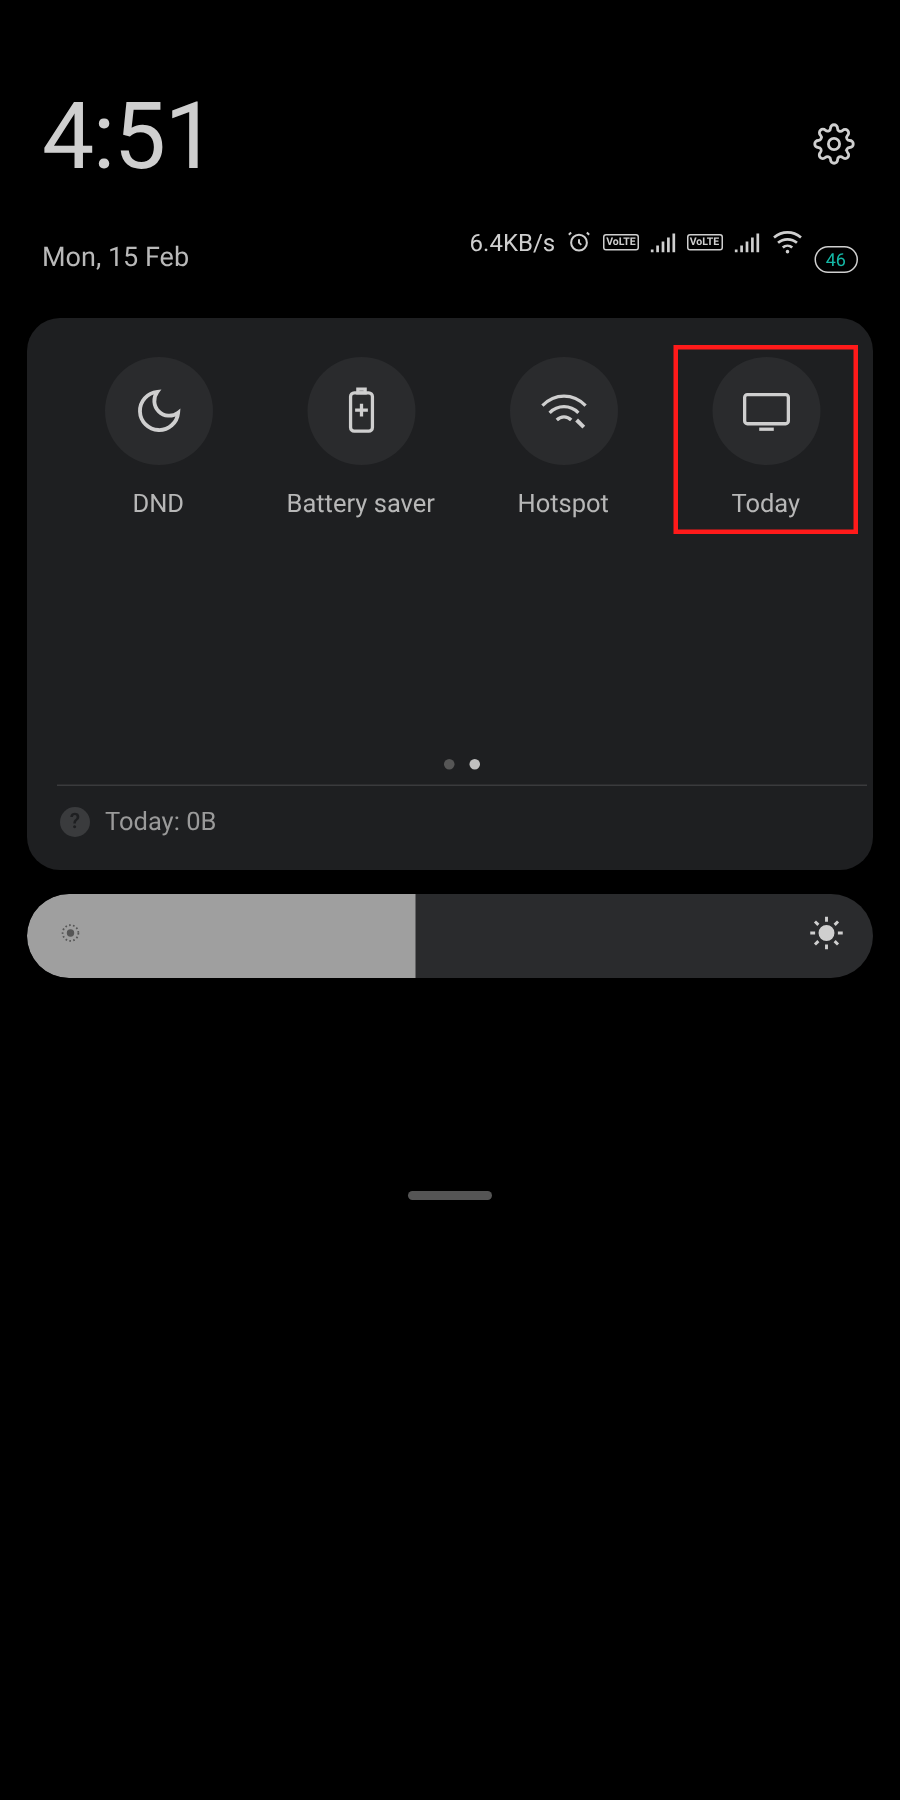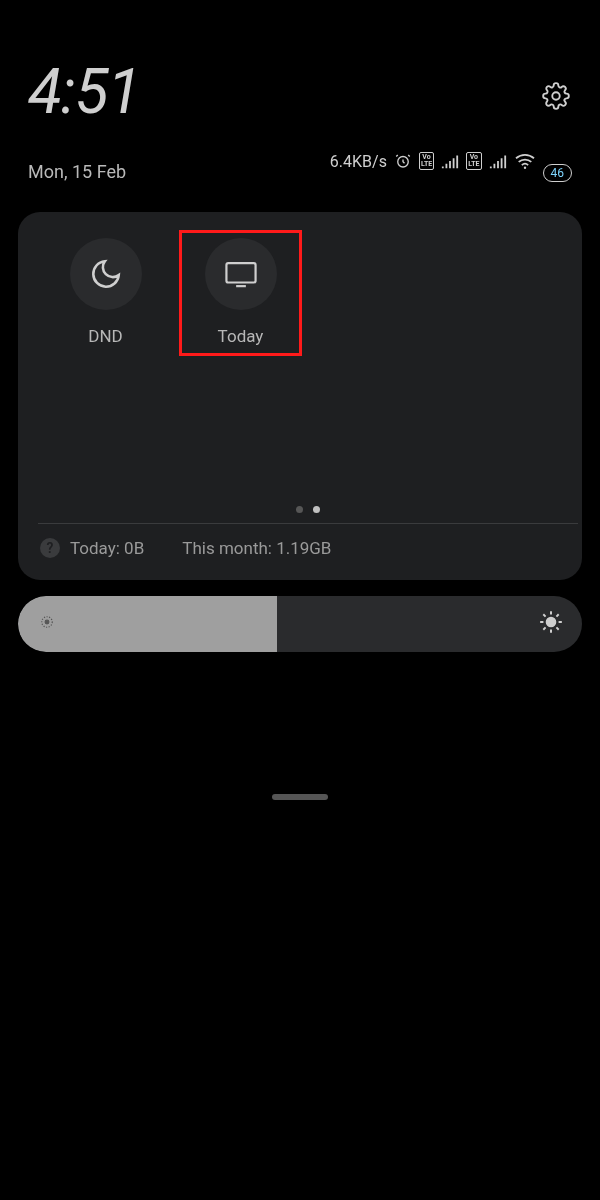--- a/index.html
+++ b/index.html
@@ -15,21 +15,20 @@
 
   
   .header {
     padding: 55px 28px 10px 28px;
   }
   .clock {
     font-size: 62px;
     font-weight: 400;
     color: #cfcfcf;
     letter-spacing: -1px;
-    font-style: italic;
   }
   .date-row {
     display: flex;
     align-items: flex-end;
     justify-content: space-between;
     margin-top: 12px;
   }
   .date {
     font-size: 18px;
     color: #b9b9b9;
@@ -174,35 +173,35 @@
     border-radius: 3px;
     background: #555;
   }
 
   
   .battery-pill {
     border: 1.5px solid #cfcfcf;
     border-radius: 10px;
     padding: 0 7px;
     font-size: 12px;
-    color: #7dd3fc;
+    color: #14b8a6;
     line-height: 16px;
     height: 18px;
     display: flex; align-items: center; margin-top: 24px;
   }
 
   .volte {
     border:1.2px solid #cfcfcf;
     font-size:7px;
     line-height:7px;
     padding:1px 1px;
     color:#cfcfcf;
     border-radius:2px;
     font-weight:700;
-    display:flex; flex-direction:column; align-items:center;
+    display:flex; flex-direction:row; align-items:center;
   }
 </style>
 </head>
 <body>
 
 <div class="header">
   <div class="clock">4:51</div>
 
   <div class="settings-gear">
     <svg width="28" height="28" viewBox="0 0 24 24" fill="none" stroke="#cfcfcf" stroke-width="1.6">
@@ -255,22 +254,40 @@
 
     <div class="tile">
       <div class="circle">
         <svg width="34" height="34" viewBox="0 0 24 24" fill="none" stroke="#cfcfcf" stroke-width="1.8">
             <path d="M21 12.8A9 9 0 1 1 11.2 3a7 7 0 0 0 9.8 9.8z"></path>
           </svg>
       </div>
       <div class="label">DND</div>
     </div>
 
-
-
+    <div class="tile">
+      <div class="circle">
+        <svg width="30" height="34" viewBox="0 0 24 28" fill="none" stroke="#cfcfcf" stroke-width="1.8">
+            <rect x="6" y="4" width="12" height="21" rx="2"></rect>
+            <path d="M10 2h4v2h-4zM12 10v7M8.5 13.5h7"></path>
+          </svg>
+      </div>
+      <div class="label">Battery saver</div>
+    </div>
+
+
+    <div class="tile">
+      <div class="circle">
+        <svg width="36" height="30" viewBox="0 0 30 24" fill="none" stroke="#cfcfcf" stroke-width="1.8">
+            <path d="M3 9c7-7 17-7 24 0M7 13c4.5-4.5 11.5-4.5 16 0M11 17c2.3-2.3 5.7-2.3 8 0"></path>
+            <path d="M22 17l4 4" stroke-width="2.2"></path>
+          </svg>
+      </div>
+      <div class="label">Hotspot</div>
+    </div>
 
 
     <div class="tile">
       <div class="highlight"></div>
       <div class="circle">
         <svg width="34" height="28" viewBox="0 0 28 22" fill="none" stroke="#cfcfcf" stroke-width="1.8">
             <rect x="2" y="2" width="24" height="16" rx="1.5"></rect>
             <path d="M10 21h8"></path>
           </svg>
       </div>
@@ -285,21 +302,20 @@
     <div class="dot"></div>
     <div class="dot active"></div>
   </div>
 
   <div class="divider"></div>
 
   <div class="usage">
     <div class="help">?</div>
     <span>Today: 0B</span>
     <span class="gap"></span>
-    <span>This month: 1.19GB</span>
   </div>
 </div>
 
 <div class="brightness">
   <div class="fill"></div>
   <span class="sun-low">
     <svg width="18" height="18" viewBox="0 0 24 24" fill="none" stroke="#565656" stroke-width="1.6">
         <circle cx="12" cy="12" r="2.5" fill="#565656"></circle>
         <g stroke-dasharray="1.5 2">
           <circle cx="12" cy="12" r="7"></circle>

